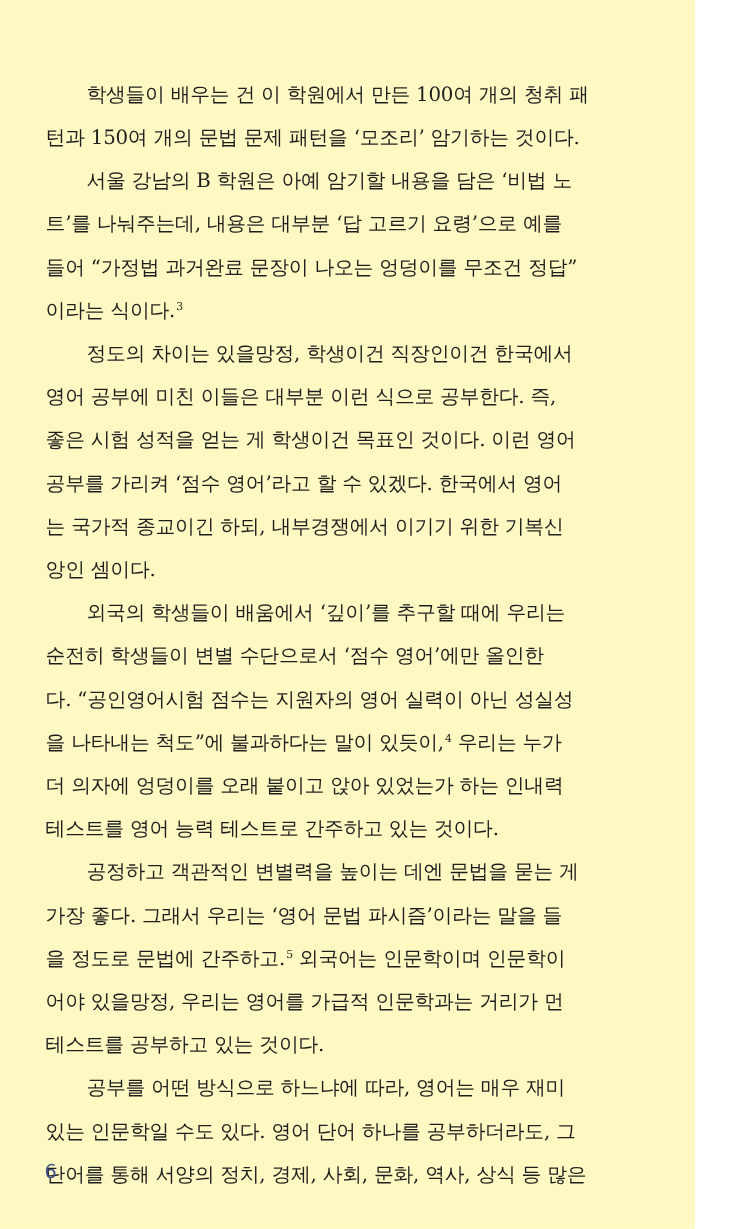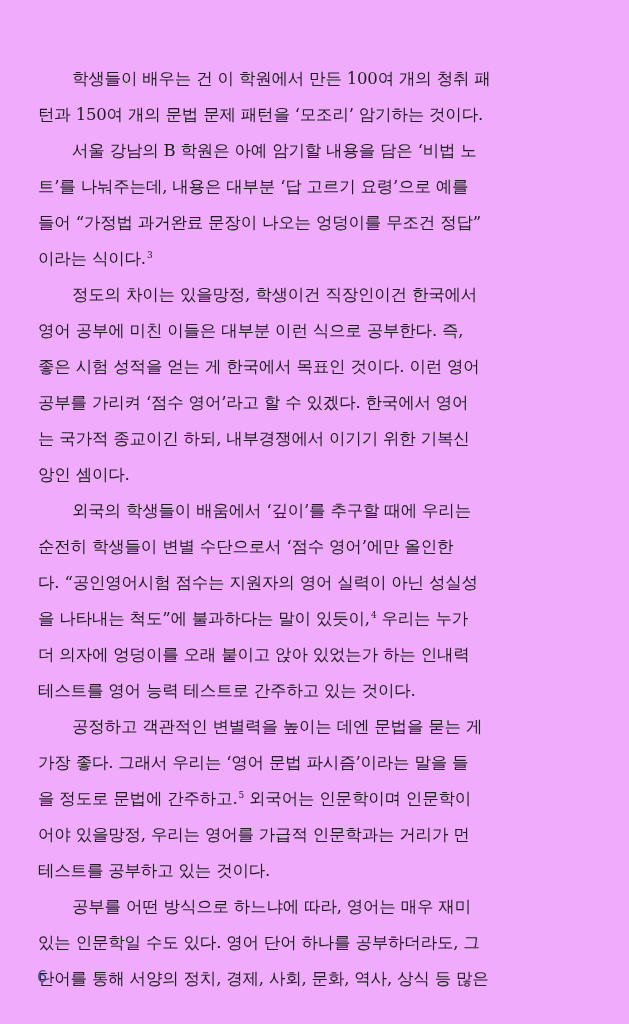--- a/index.html
+++ b/index.html
@@ -12,23 +12,23 @@
     height: 1024px;
     position: relative;
     overflow: hidden;
     font-family: "DejaVu Serif", "Liberation Serif", serif;
     color: #1e1e1e;
   }
   .page {
     position: absolute;
     left: 0;
     top: 0;
-    width: 629px;
+    width: 579px;
     height: 1024px;
-    background: #f0abfc;
+    background: #fef9c3;
   }
   .body-text {
     position: absolute;
     left: 38px;
     top: 66px;
     width: 460px;
   }
   .line {
     position: absolute;
     left: 0;
@@ -65,21 +65,21 @@
     <div class="line indent" style="top:0px"><span>학생들이 배우는 건 이 학원에서 만든 100여 개의 청취 패</span></div>
     <div class="line" style="top:36px"><span>턴과 150여 개의 문법 문제 패턴을 ‘모조리’ 암기하는 것이다.</span></div>
 
     <div class="line indent" style="top:72px"><span>서울 강남의 B 학원은 아예 암기할 내용을 담은 ‘비법 노</span></div>
     <div class="line" style="top:108px"><span>트’를 나눠주는데, 내용은 대부분 ‘답 고르기 요령’으로 예를</span></div>
     <div class="line" style="top:144px"><span>들어 “가정법 과거완료 문장이 나오는 엉덩이를 무조건 정답”</span></div>
     <div class="line" style="top:180px"><span>이라는 식이다.</span><sup class="fn">3</sup></div>
 
     <div class="line indent" style="top:216px"><span>정도의 차이는 있을망정, 학생이건 직장인이건 한국에서</span></div>
     <div class="line" style="top:252px"><span>영어 공부에 미친 이들은 대부분 이런 식으로 공부한다. 즉,</span></div>
-    <div class="line" style="top:288px"><span>좋은 시험 성적을 얻는 게 한국에서 목표인 것이다. 이런 영어</span></div>
+    <div class="line" style="top:288px"><span>좋은 시험 성적을 얻는 게 학생이건 목표인 것이다. 이런 영어</span></div>
     <div class="line" style="top:324px"><span>공부를 가리켜 ‘점수 영어’라고 할 수 있겠다. 한국에서 영어</span></div>
     <div class="line" style="top:360px"><span>는 국가적 종교이긴 하되, 내부경쟁에서 이기기 위한 기복신</span></div>
     <div class="line" style="top:396px"><span>앙인 셈이다.</span></div>
 
     <div class="line indent" style="top:432px"><span>외국의 학생들이 배움에서 ‘깊이’를 추구할 때에 우리는</span></div>
     <div class="line" style="top:468px"><span>순전히 학생들이 변별 수단으로서 ‘점수 영어’에만 올인한</span></div>
     <div class="line" style="top:504px"><span>다. “공인영어시험 점수는 지원자의 영어 실력이 아닌 성실성</span></div>
     <div class="line" style="top:540px"><span>을 나타내는 척도”에 불과하다는 말이 있듯이,</span><sup class="fn">4</sup><span> 우리는 누가</span></div>
     <div class="line" style="top:576px"><span>더 의자에 엉덩이를 오래 붙이고 앉아 있었는가 하는 인내력</span></div>
     <div class="line" style="top:612px"><span>테스트를 영어 능력 테스트로 간주하고 있는 것이다.</span></div>

